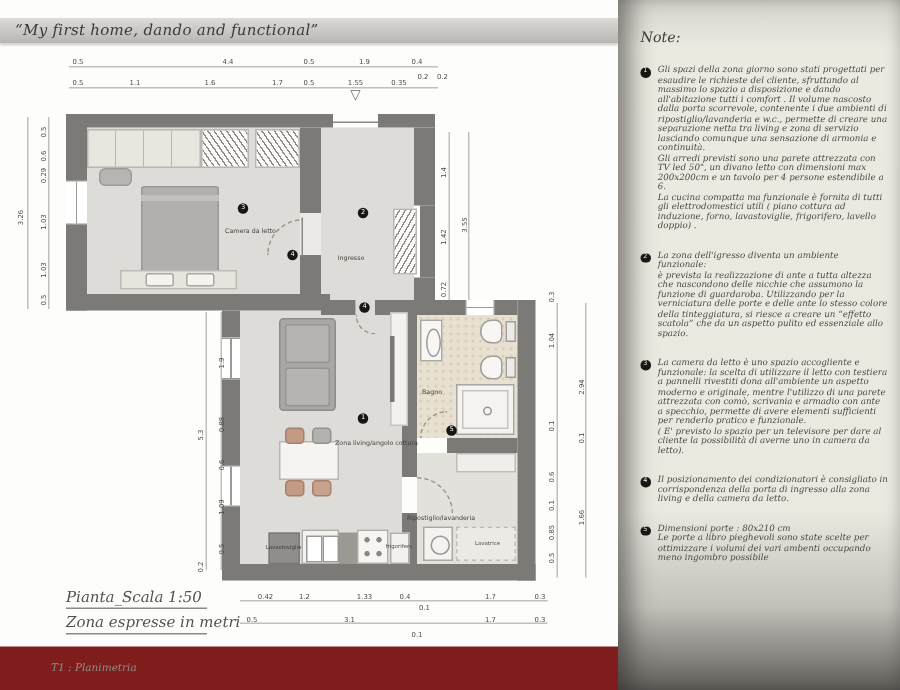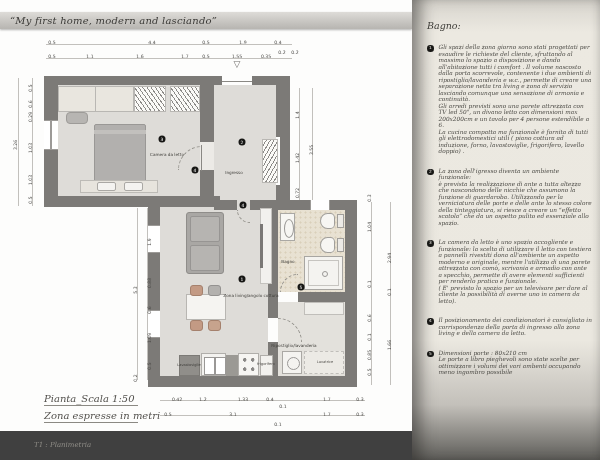--- a/index.html
+++ b/index.html
@@ -32,40 +32,40 @@
   .dl{position:absolute;background:#c2c0bc;}
   .marker{position:absolute;width:7px;height:7px;border-radius:50%;background:#161614;color:#fff;
     font-family:"DejaVu Sans",sans-serif;font-size:4.4px;line-height:7px;text-align:center;transform:translate(-50%,-50%);}
   .rlabel{position:absolute;transform:translate(-50%,-50%);font-family:"DejaVu Sans",sans-serif;font-size:4.2px;color:#403f3b;white-space:nowrap;}
   .rlabel.tiny{font-size:3.6px;color:#504e4a;}
   .entry{position:absolute;transform:translate(-50%,0);font-size:9px;color:#6f6d6a;line-height:9px;}
 
   .caption{position:absolute;left:44px;top:393px;font-style:italic;color:#53514d;font-size:10px;}
   .caption div{border-bottom:0.8px solid #8b8983;padding:0 2px 1px 0;margin-bottom:4px;width:92px;white-space:nowrap;}
 
-  .footerbar{position:absolute;left:0;top:431px;width:412px;height:29px;background:#404040;}
+  .footerbar{position:absolute;left:0;top:431px;width:412px;height:29px;background:#7f1d1d;}
   .footerbar span{display:block;margin-left:34px;font-style:italic;font-size:7px;line-height:29px;color:#8f8d87;}
 
   .panel{position:absolute;left:412px;top:0;width:188px;height:460px;
     background:linear-gradient(180deg,#d7d4cd 0%,#ece9e1 7%,#ebe8e0 74%,#c3c0ba 88%,#5e5d59 100%);
     box-shadow:inset 14px 0 16px -6px rgba(40,39,37,.55), inset -6px 0 10px -6px rgba(40,39,37,.3);}
   .notes{position:absolute;left:15px;top:20px;right:8px;}
   .nhead{font-style:italic;font-size:9.5px;color:#3e3d39;margin-bottom:13px;}
   .nitem{display:flex;gap:5px;margin-bottom:13px;}
   .nnum{flex:0 0 6.5px;width:6.5px;height:6.5px;border-radius:50%;background:#181816;color:#efede7;
     font-family:"DejaVu Sans",sans-serif;font-size:4.3px;line-height:6.8px;text-align:center;margin-top:1px;}
   .ntxt{font-style:italic;font-size:5.8px;line-height:6.5px;color:#4a4944;white-space:pre-line;}
 </style>
 </head>
 <body>
 
 <div class="board">
 
   <div class="titlebar">
-    <span>“My first home, modern and lasciando”</span>
+    <span>“My first home, dando and functional”</span>
   </div>
 
   <div>
 
     <div class="floor" style="left:58px;top:85px;width:142px;height:111px;"></div>
     <div class="floor" style="left:214px;top:85px;width:62px;height:115px;"></div>
     <div class="floor" style="left:160px;top:207px;width:108px;height:169px;"></div>
     <div class="floor" style="left:237px;top:200px;width:13px;height:10px;"></div>
     <div class="floor patch" style="left:200px;top:142px;width:14px;height:28px;"></div>
     <div class="floor bathfloor" style="left:278px;top:210px;width:67px;height:82px;"></div>
@@ -251,21 +251,21 @@
     <div>Pianta_Scala 1:50</div>
     <div>Zona espresse in metri</div>
   </div>
 
   <div class="footerbar">
     <span>T1 : Planimetria</span>
   </div>
 
   <div class="panel">
     <div class="notes">
-      <div class="nhead">Bagno:</div>
+      <div class="nhead">Note:</div>
       <div id="notes-list">
           <div class="nitem">
             <span class="nnum">1</span>
             <div class="ntxt">Gli spazi della zona giorno sono stati progettati per esaudire le richieste del cliente, sfruttando al massimo lo spazio a disposizione e dando all'abitazione tutti i comfort . Il volume nascosto dalla porta scorrevole, contenente i due ambienti di ripostiglio/lavanderia e w.c., permette di creare una separazione netta tra living e zona di servizio lasciando comunque una sensazione di armonia e continuità.
 Gli arredi previsti sono una parete attrezzata con TV led 50", un divano letto con dimensioni max 200x200cm  e un tavolo per 4 persone estendibile a 6.
 La cucina compatta ma funzionale è fornita di tutti gli elettrodomestici utili ( piano cottura ad induzione, forno, lavastoviglie, frigorifero, lavello doppio) .</div>
           </div>
           <div class="nitem">
             <span class="nnum">2</span>
             <div class="ntxt">La zona dell'igresso diventa un ambiente funzionale:

